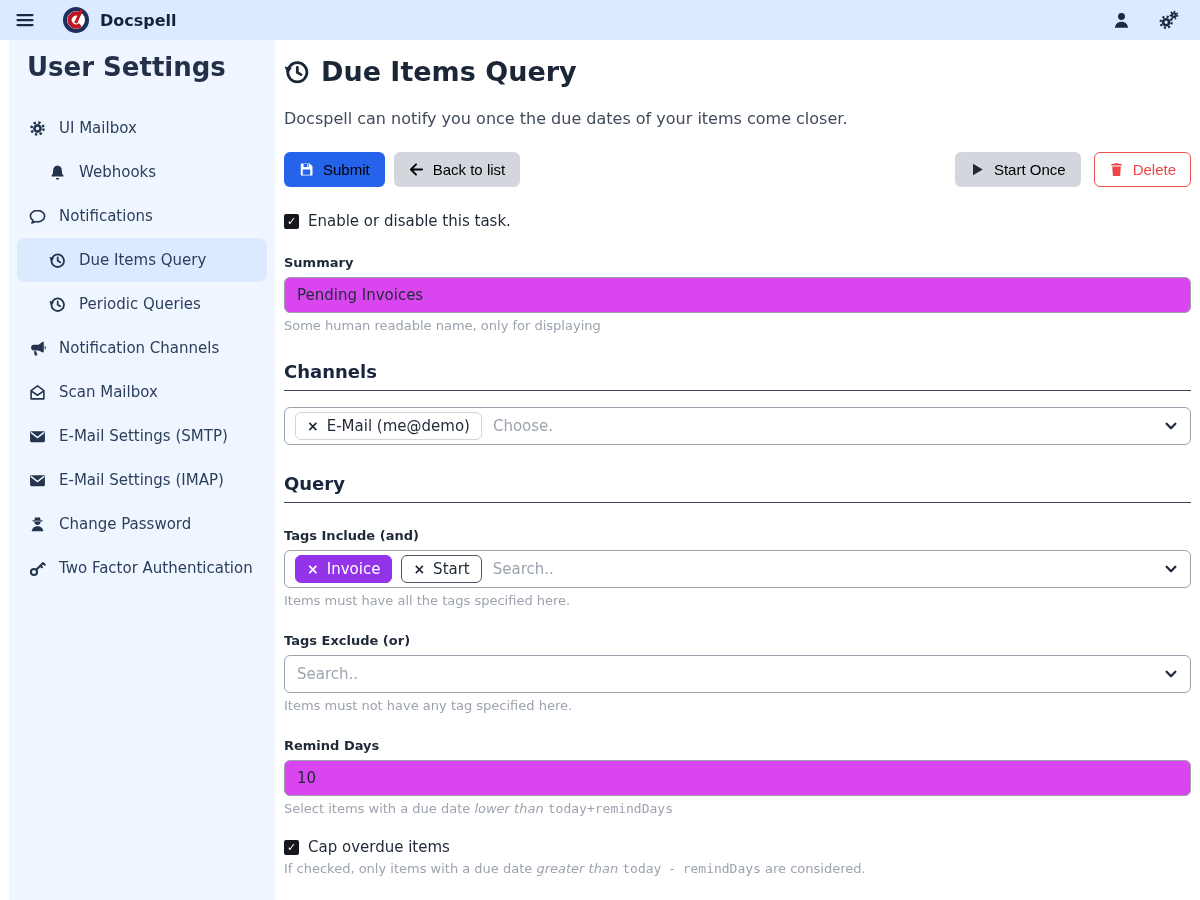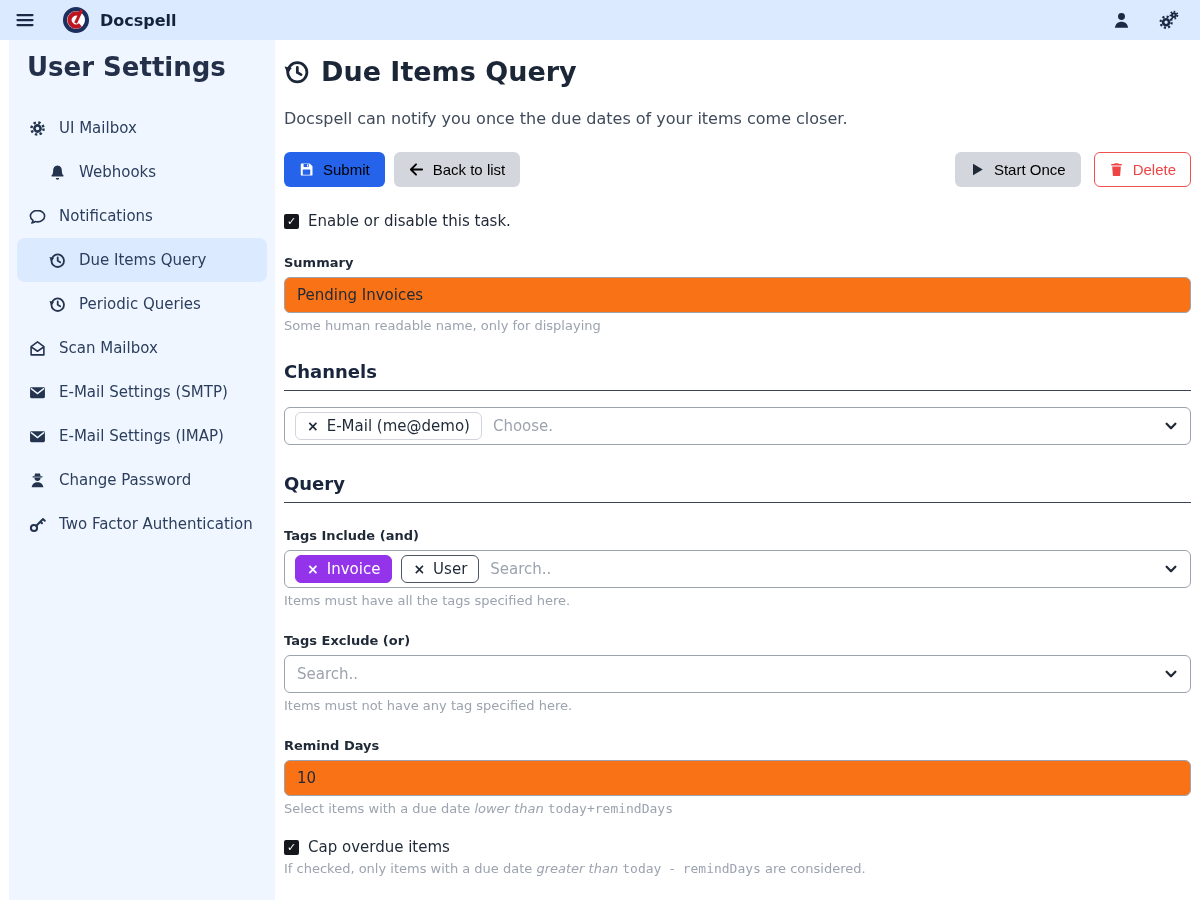--- a/index.html
+++ b/index.html
@@ -37,21 +37,21 @@
   .btn-row{margin-top:24px;display:flex;align-items:center;gap:9px;}
   .btn{display:inline-flex;align-items:center;gap:9px;height:35px;padding:0 14px;border-radius:6px;font-size:15px;cursor:pointer;border:1px solid transparent;white-space:nowrap;}
   .btn svg{width:15px;height:15px;}
   .btn-primary{background:var(--accent);color:#000000;}
   .btn-gray{background:#d3d7dd;color:#000000;}
   .btn-danger{background:#fff;color:var(--danger);border-color:#f05252;}
   .flex-spacer{flex:1;}
   .check-row{display:flex;align-items:center;gap:9px;margin-top:25px;font-size:15px;color:#1f2937;cursor:pointer;}
   .checkbox{width:15px;height:15px;background:#15171c;border-radius:2px;display:inline-flex;align-items:center;justify-content:center;color:#fff;font-size:11px;font-weight:bold;flex:none;}
   .field-label{font-size:13px;font-weight:bold;color:#1f2937;margin-top:25px;margin-bottom:7px;}
-  .text-input{width:100%;height:36px;border:1px solid var(--border);border-radius:6px;padding:0 12px;font-size:15px;color:#1f2937;font-family:inherit;background:#f97316;outline:none;}
+  .text-input{width:100%;height:36px;border:1px solid var(--border);border-radius:6px;padding:0 12px;font-size:15px;color:#1f2937;font-family:inherit;background:#d946ef;outline:none;}
   .help{font-size:13px;color:var(--muted);margin-top:5px;}
   .section-h{font-size:18px;color:#18253c;margin-top:28px;padding-bottom:8px;border-bottom:1.5px solid #3c4553;}
   .select-box{position:relative;display:flex;align-items:center;gap:9px;width:100%;min-height:38px;border:1px solid var(--border);border-radius:6px;padding:4px 34px 4px 10px;margin-top:16px;cursor:pointer;}
   .select-box.mt-sm{margin-top:0;}
   .select-box .chev{position:absolute;right:12px;top:50%;transform:translateY(-50%);width:14px;height:14px;color:#1f2937;}
   .select-box input{border:none;outline:none;flex:1;font-size:15px;font-family:inherit;color:#1f2937;min-width:60px;background:transparent;}
   .select-box input::placeholder{color:var(--muted);}
   .chip{display:inline-flex;align-items:center;gap:8px;padding:4px 11px;border-radius:6px;font-size:15px;color:#1f2937;border:1px solid var(--chipborder);background:#fff;cursor:pointer;white-space:nowrap;}
   .chip .x{font-weight:bold;font-size:14px;line-height:1;}
   .chip-dark{border:1.5px solid #4b5563;}
@@ -136,20 +136,28 @@
 
       <div class="nav-item indent">
         <svg class="nicon" viewBox="0 0 16 16" fill="none" stroke="currentColor" stroke-width="1.7">
           <circle cx="8.2" cy="8.2" r="5.9"></circle>
           <path d="M0.4 4.6l4.4 1-2.7 3.5z" fill="currentColor" stroke="none"></path>
           <path d="M8.2 5.2v3.1l2.3 1.3" stroke-linecap="round"></path>
         </svg>
         <span>Periodic Queries</span>
       </div>
 
+      <div class="nav-item">
+        <svg class="nicon" viewBox="0 0 16 16" fill="currentColor">
+          <path d="M13 1.6c.5 0 .9.4.9.9v8.4c0 .5-.4.9-.9.9-.2 0-.4-.1-.5-.2L9 9.9H4.3C3 9.9 2 8.9 2 7.6v-.8C2 5.5 3 4.5 4.3 4.5H9l3.5-2.7c.1-.1.3-.2.5-.2z"></path>
+          <path d="M4.6 10.6h2.2l1 3.2c.1.4-.2.8-.6.8H6.1c-.3 0-.6-.2-.7-.5z"></path>
+          <path d="M14.8 5.1a2.6 2.6 0 0 1 0 4.2z"></path>
+        </svg>
+        <span>Notification Channels</span>
+      </div>
 
       <div class="nav-item">
         <svg class="nicon" viewBox="0 0 16 16" fill="none" stroke="currentColor" stroke-width="1.5" stroke-linejoin="round">
           <path d="M2 6.2 8 1.8l6 4.4V14H2z"></path>
           <path d="M2 6.4l6 4.2 6-4.2"></path>
         </svg>
         <span>Scan Mailbox</span>
       </div>
 
       <div class="nav-item">
@@ -259,21 +267,21 @@
     <h2 class="section-h">Query</h2>
 
     <div class="field-label">Tags Include (and)</div>
     <div class="select-box mt-sm">
       <span class="chip chip-purple">
         <span class="x">×</span>
         <span>Invoice</span>
       </span>
       <span class="chip chip-dark">
         <span class="x">×</span>
-        <span>User</span>
+        <span>Start</span>
       </span>
       <input placeholder="Search.." style="">
       <svg class="chev" viewBox="0 0 16 16" fill="none" stroke="currentColor" stroke-width="2.6" stroke-linecap="round" stroke-linejoin="round">
           <path d="M3 5.5l5 5 5-5"></path>
         </svg>
     </div>
     <div class="help">Items must have all the tags specified here.</div>
 
     <div class="field-label">Tags Exclude (or)</div>
     <div class="select-box mt-sm">

